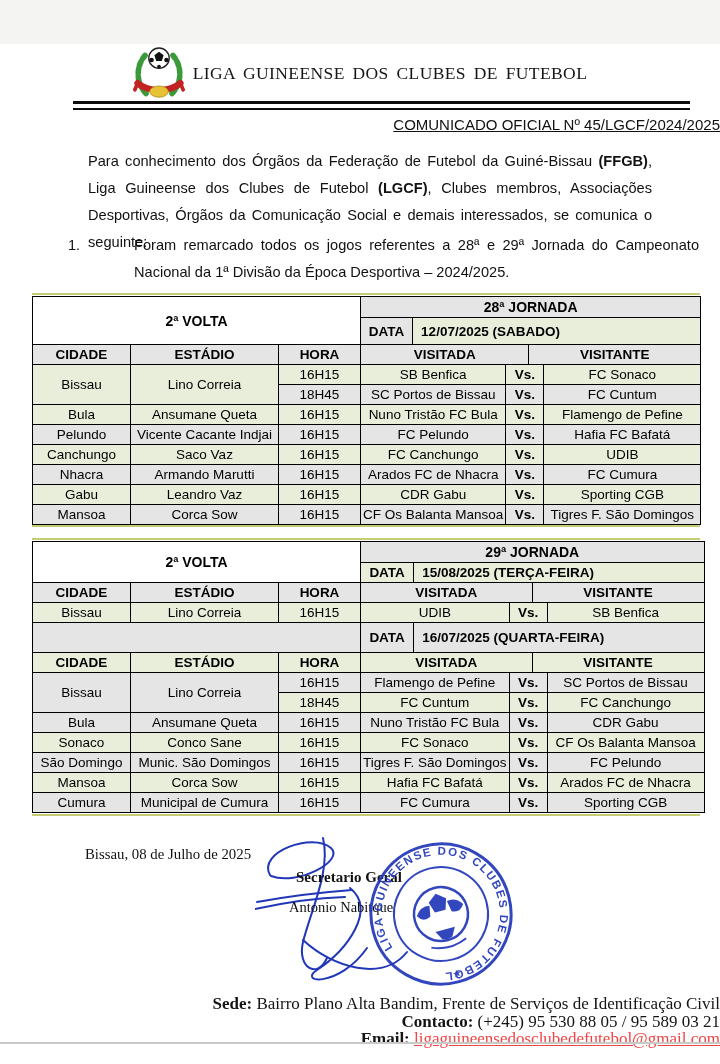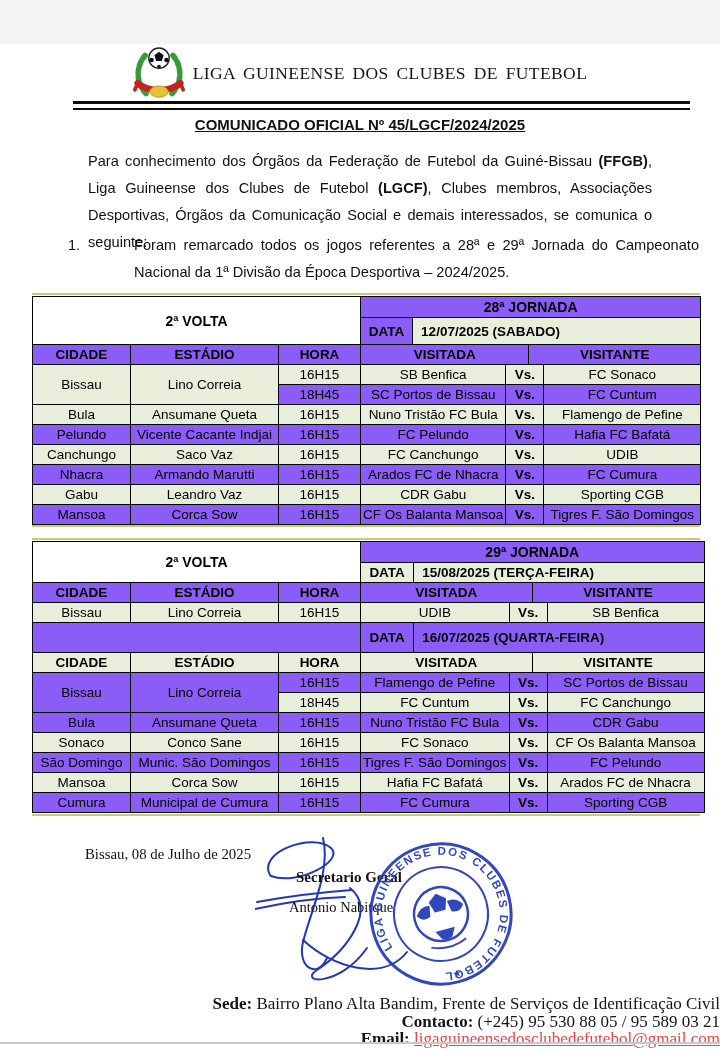--- a/index.html
+++ b/index.html
@@ -8,33 +8,33 @@
   .topstrip{position:absolute;top:0;left:0;width:720px;height:44px;background:#f4f4f2;}
 
   .brand{position:absolute;top:44px;left:0;width:720px;display:flex;justify-content:center;
          align-items:center;gap:8px;}
   .orgname{font-family:"Liberation Serif",serif;font-size:17.5px;letter-spacing:.4px;
            word-spacing:3px;color:#161616;}
 
   .rule{position:absolute;top:101px;left:73px;width:617px;height:4px;
         border-top:3.5px solid #0c0c0c;border-bottom:2px solid #0c0c0c;}
 
-  .doc-title{position:absolute;top:116px;left:0;width:720px;text-align:center;
-             font-weight:bold;font-size:15px;text-decoration:underline;}
+  .doc-title{position:absolute;top:116px;left:0;width:720px;text-align:right;
+             font-weight:normal;font-size:15px;text-decoration:underline;}
 
   .intro{position:absolute;top:148px;left:88px;width:564px;font-size:14.6px;
          line-height:27px;text-align:justify;}
   .li-num{position:absolute;top:232px;left:68px;font-size:14.6px;line-height:27px;}
   .li-text{position:absolute;top:232px;left:90px;width:565px;font-size:14.6px;
            line-height:27px;text-align:justify;margin-left:44px;}
 
   .olive{position:absolute;left:32px;width:668px;height:2px;background:#c6cc74;}
 
   table.sched{position:absolute;left:32px;border-collapse:collapse;table-layout:fixed;
-              font-size:13.5px;color:#000;background:#8b5cf6;}
+              font-size:13.5px;color:#000;background:#e5e5e5;}
   table.sched td{border:1px solid #000;text-align:center;padding:0 2px;overflow:hidden;
                  white-space:nowrap;vertical-align:middle;}
   td.nob{border:none;background:#fff;}
   .green{background:#e9eedb;}
   .b{font-weight:bold;}
   .lft{text-align:left !important;padding-left:8px !important;}
   .f14{font-size:14px;}
   tr.h21{height:21px;} tr.h27{height:27px;} tr.h20{height:20px;} tr.h30{height:30px;}
 
   .sig-date{position:absolute;top:846px;left:85px;font-size:14.8px;font-family:Liberation Serif, serif;}

